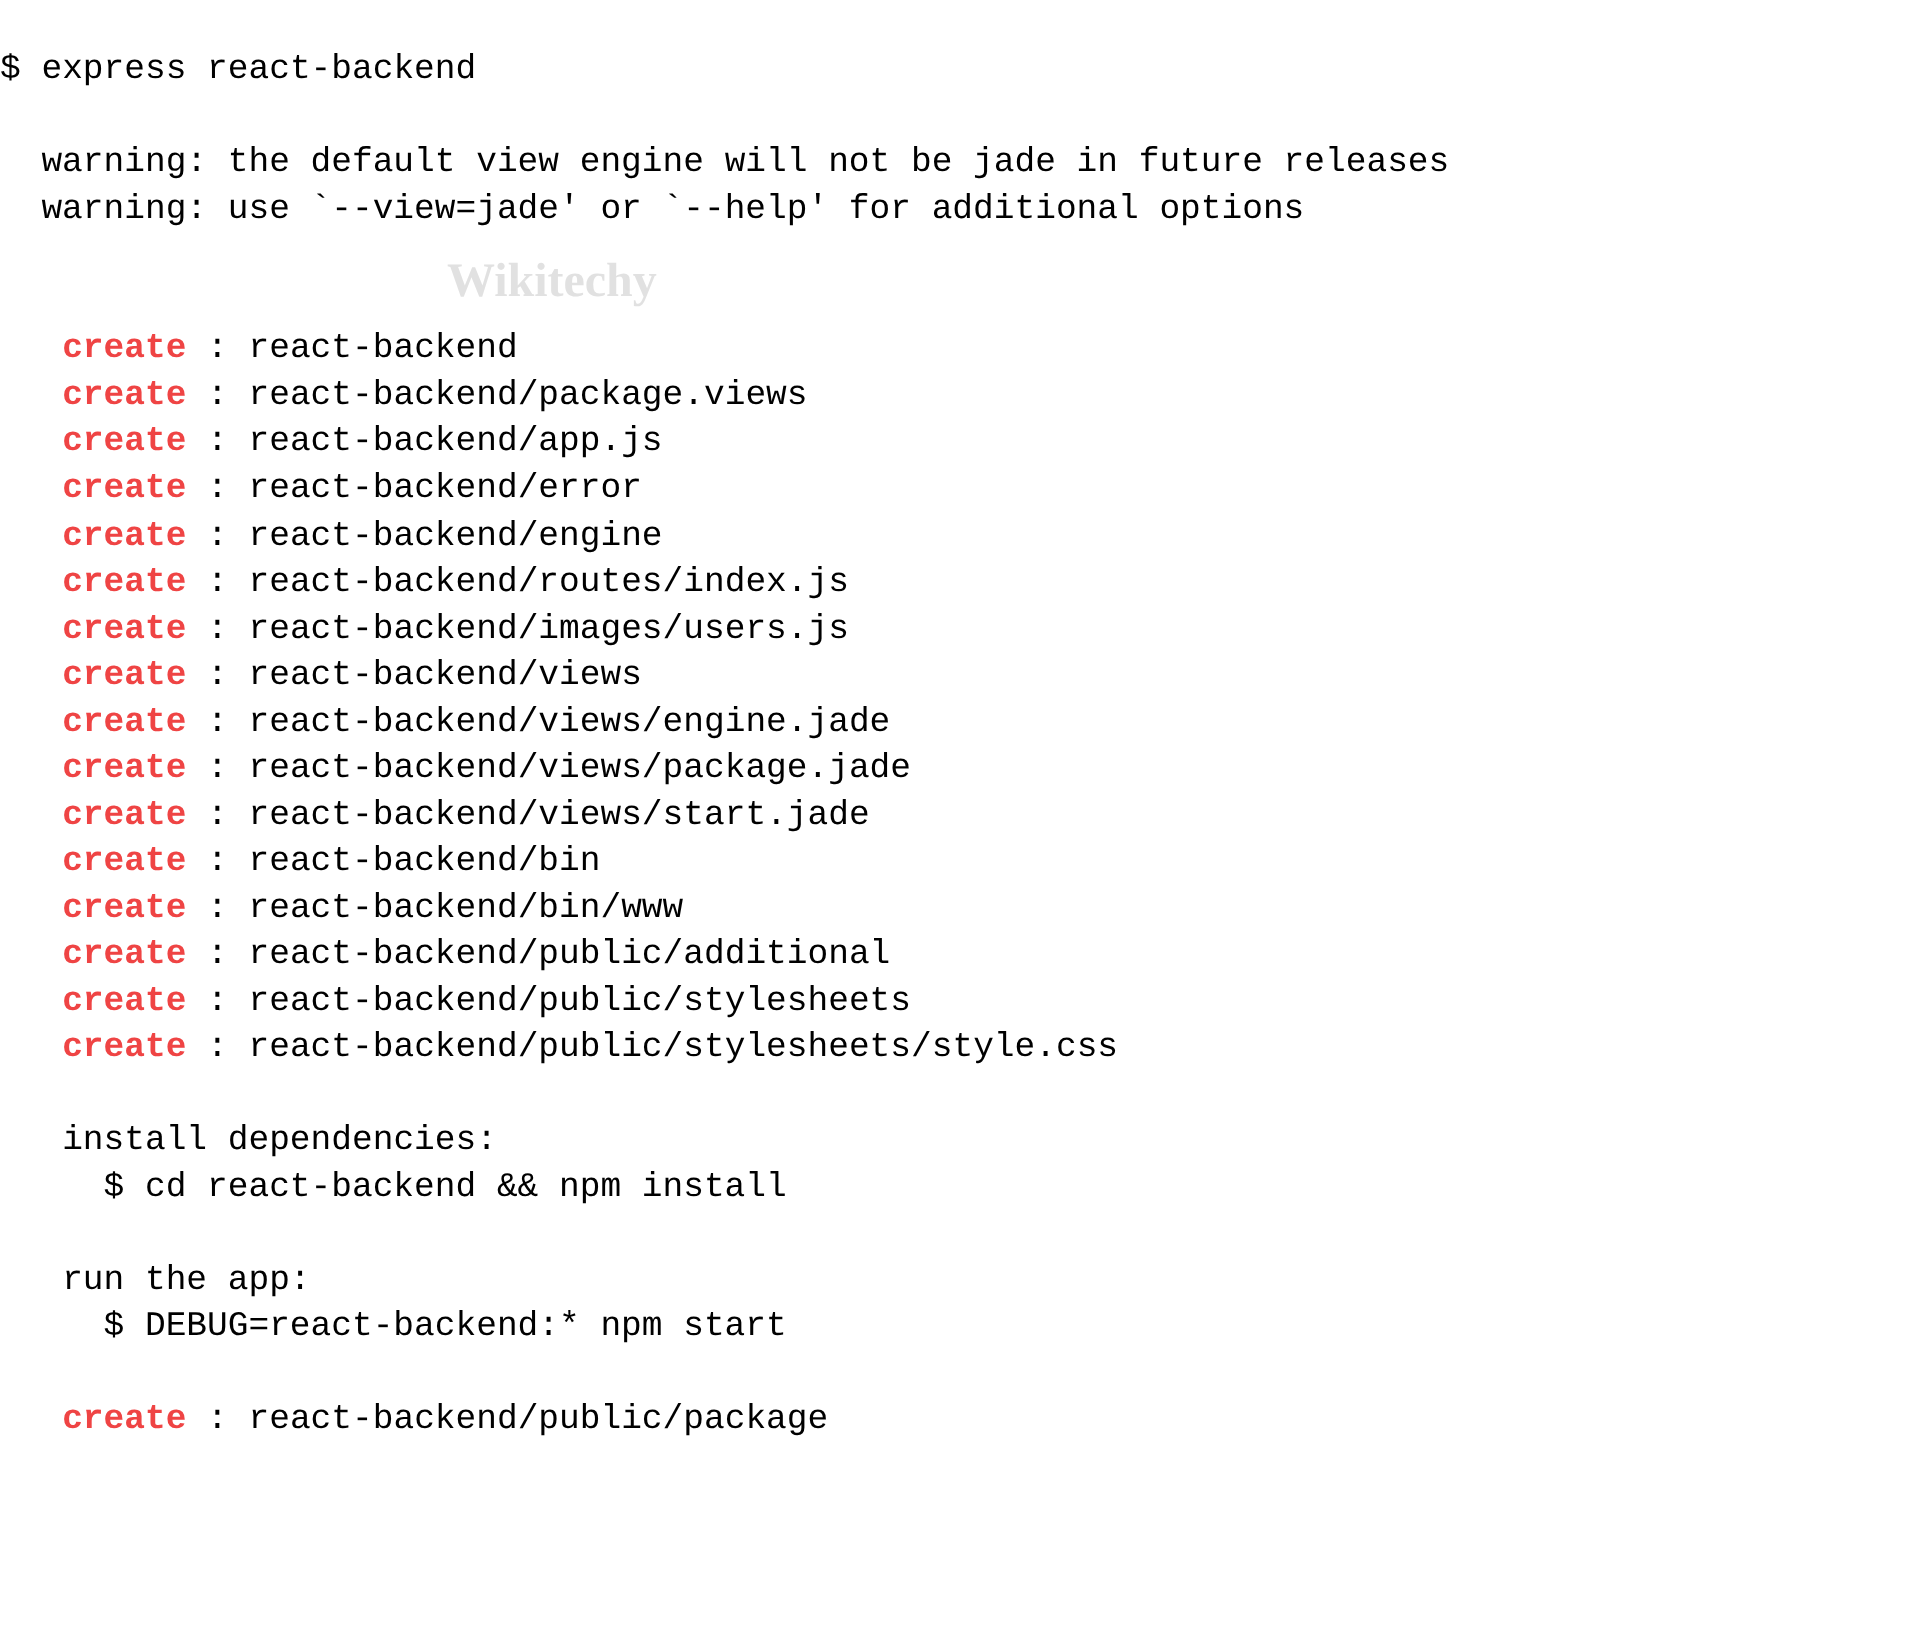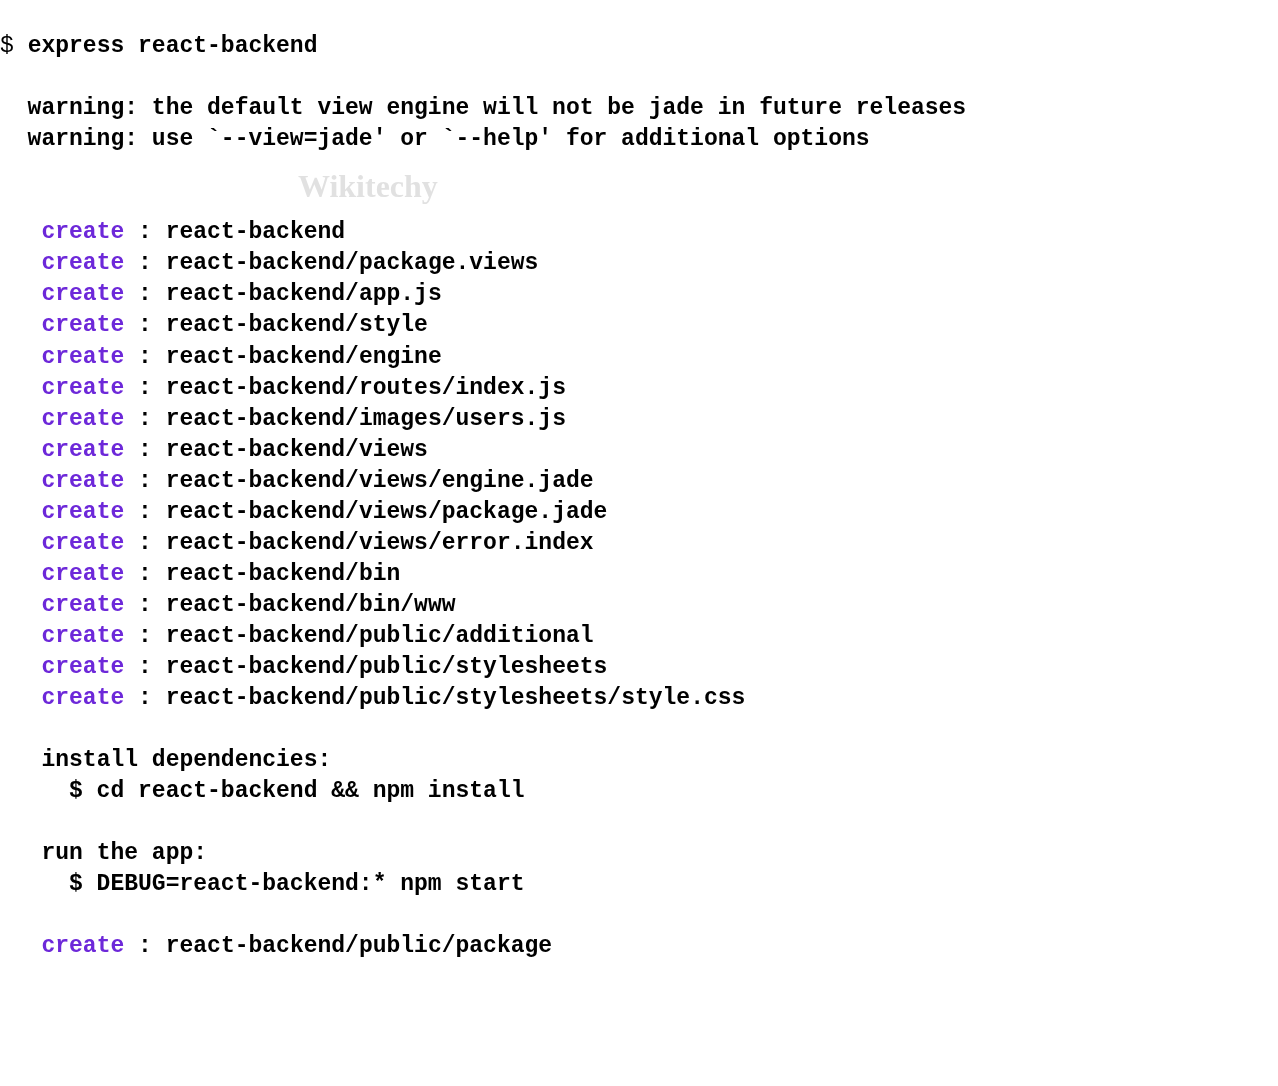--- a/index.html
+++ b/index.html
@@ -18,25 +18,25 @@
       height: 1086px;
       overflow: hidden;
       position: relative;
     }
     .terminal {
       white-space: pre;
       position: relative;
       z-index: 2;
     }
     .cyan {
-      color: #6d28d9;
+      color: #ef4444;
       font-weight: bold;
     }
     .bold {
-      font-weight: bold;
+      font-weight: normal;
     }
     .watermark {
       position: absolute;
       top: 165px;
       left: 270px;
       font-size: 32px;
       font-weight: bold;
       color: rgba(120, 120, 120, 0.22);
       font-family: Liberation Serif, serif;
       z-index: 1;
@@ -53,28 +53,28 @@
 <div class="terminal">
 <span>$</span> <span class="bold">express react-backend</span>
 
   <span class="bold">warning: the default view engine will not be jade in future releases</span>
   <span class="bold">warning: use `--view=jade' or `--help' for additional options</span>
 
 
    <span class="cyan">create</span><span class="bold"> : </span><span class="bold">react-backend</span>
    <span class="cyan">create</span><span class="bold"> : </span><span class="bold">react-backend/package.views</span>
    <span class="cyan">create</span><span class="bold"> : </span><span class="bold">react-backend/app.js</span>
-   <span class="cyan">create</span><span class="bold"> : </span><span class="bold">react-backend/style</span>
+   <span class="cyan">create</span><span class="bold"> : </span><span class="bold">react-backend/error</span>
    <span class="cyan">create</span><span class="bold"> : </span><span class="bold">react-backend/engine</span>
    <span class="cyan">create</span><span class="bold"> : </span><span class="bold">react-backend/routes/index.js</span>
    <span class="cyan">create</span><span class="bold"> : </span><span class="bold">react-backend/images/users.js</span>
    <span class="cyan">create</span><span class="bold"> : </span><span class="bold">react-backend/views</span>
    <span class="cyan">create</span><span class="bold"> : </span><span class="bold">react-backend/views/engine.jade</span>
    <span class="cyan">create</span><span class="bold"> : </span><span class="bold">react-backend/views/package.jade</span>
-   <span class="cyan">create</span><span class="bold"> : </span><span class="bold">react-backend/views/error.index</span>
+   <span class="cyan">create</span><span class="bold"> : </span><span class="bold">react-backend/views/start.jade</span>
    <span class="cyan">create</span><span class="bold"> : </span><span class="bold">react-backend/bin</span>
    <span class="cyan">create</span><span class="bold"> : </span><span class="bold">react-backend/bin/www</span>
    <span class="cyan">create</span><span class="bold"> : </span><span class="bold">react-backend/public/additional</span>
    <span class="cyan">create</span><span class="bold"> : </span><span class="bold">react-backend/public/stylesheets</span>
    <span class="cyan">create</span><span class="bold"> : </span><span class="bold">react-backend/public/stylesheets/style.css</span>
 
    <span class="bold">install dependencies:</span>
      <span class="bold">$ cd react-backend &amp;&amp; npm install</span>
 
    <span class="bold">run the app:</span>

